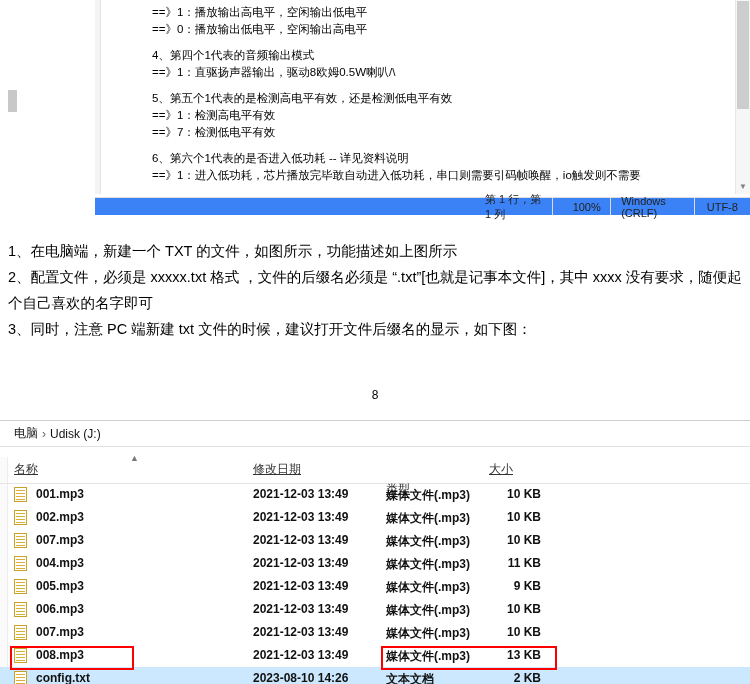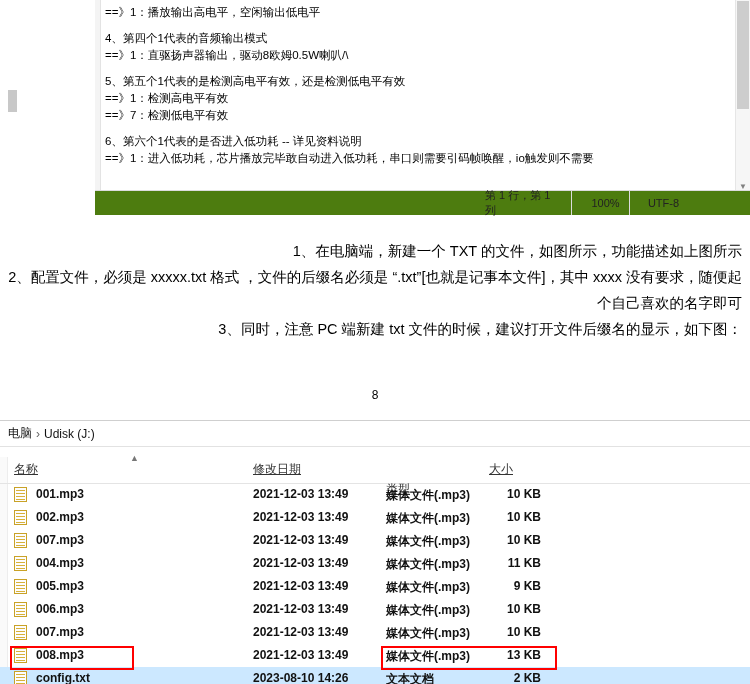--- a/index.html
+++ b/index.html
@@ -33,21 +33,21 @@
     right: 0;
     bottom: 25px;
     padding: 4px 8px 0 10px;
     font-family: "Liberation Sans", sans-serif;
     font-size: 11.5px;
     line-height: 17px;
     color: #000;
     overflow: hidden;
     box-sizing: border-box;
   }
-  .np-line { white-space: pre; }
+  .np-line { white-space: pre; margin-left: 47px; }
   .np-blank { height: 9px; }
   .np-head { font-weight: normal; }
 
   
   .np-left-edge {
     position: absolute;
     left: 0;
     top: 0;
     width: 5px;
     height: 194px;
@@ -93,23 +93,23 @@
     width: 9px;
     height: 22px;
     background: #c8c8c8;
   }
 
   .np-status {
     position: absolute;
     left: 0;
     right: 0;
     bottom: 0;
-    height: 25px;
+    height: 18px;
     border-top: 1px solid #dcdcdc;
-    background: #4d7c0f;
+    background: #3b82f6;
     display: flex;
     align-items: center;
     font-size: 11px;
     color: #222;
     box-sizing: border-box;
   }
   .np-status .cell {
     padding: 0 10px;
     height: 100%;
     display: flex;
@@ -125,21 +125,20 @@
 
   
   .doc-text {
     position: absolute;
     left: 8px;
     top: 238px;
     width: 734px;
     font-size: 14.5px;
     line-height: 26px;
     color: #000;
-    text-align: right;
   }
   .doc-text p { margin: 0; }
 
   .page-number {
     position: absolute;
     top: 388px;
     left: 0;
     width: 750px;
     text-align: center;
     font-size: 12px;
@@ -161,21 +160,21 @@
     position: absolute;
     left: 0;
     top: 0;
     width: 750px;
     height: 26px;
     border-bottom: 1px solid #e2e2e2;
     display: flex;
     align-items: center;
     font-size: 12px;
     color: #111;
-    padding-left: 8px;
+    padding-left: 14px;
     box-sizing: border-box;
   }
   .addr-sep { margin: 0 4px; color: #666; }
 
   .col-head {
     position: absolute;
     left: 0;
     top: 36px;
     width: 750px;
     height: 26px;
@@ -281,20 +280,21 @@
   }
 </style>
 </head>
 <body>
 
 <div class="notepad">
   <div class="np-left-edge"></div>
 
   <div class="notepad-body">
     <div class="np-line">==》1：播放输出高电平，空闲输出低电平</div>
+    <div class="np-line">==》0：播放输出低电平，空闲输出高电平</div>
     <div class="np-blank"></div>
     <div class="np-line np-head">4、第四个1代表的音频输出模式</div>
     <div class="np-line">==》1：直驱扬声器输出，驱动8欧姆0.5W喇叭/\</div>
     <div class="np-blank"></div>
     <div class="np-line np-head">5、第五个1代表的是检测高电平有效，还是检测低电平有效</div>
     <div class="np-line">==》1：检测高电平有效</div>
     <div class="np-line">==》7：检测低电平有效</div>
     <div class="np-blank"></div>
     <div class="np-line np-head">6、第六个1代表的是否进入低功耗 -- 详见资料说明</div>
     <div class="np-line">==》1：进入低功耗，芯片播放完毕敢自动进入低功耗，串口则需要引码帧唤醒，io触发则不需要</div>
@@ -303,20 +303,21 @@
 
   <div class="np-scroll-track">
     <div class="np-scroll-arrow up">▲</div>
     <div class="np-scroll-thumb"></div>
     <div class="np-scroll-arrow down">▼</div>
   </div>
 
   <div class="np-status">
     <div class="cell first pos">第 1 行，第 1 列</div>
     <div class="cell zoom">100%</div>
+    <div class="cell eol">Windows (CRLF)</div>
     <div class="cell enc">UTF-8</div>
   </div>
 </div>
 
 <div class="outer-scroll"></div>
 
 <div class="doc-text">
   <p>1、在电脑端，新建一个 TXT 的文件，如图所示，功能描述如上图所示</p>
   <p>2、配置文件，必须是 xxxxx.txt 格式 ，文件的后缀名必须是 “.txt”[也就是记事本文件]，其中 xxxx 没有要求，随便起个自己喜欢的名字即可</p>
   <p>3、同时，注意 PC 端新建 txt 文件的时候，建议打开文件后缀名的显示，如下图：</p>

